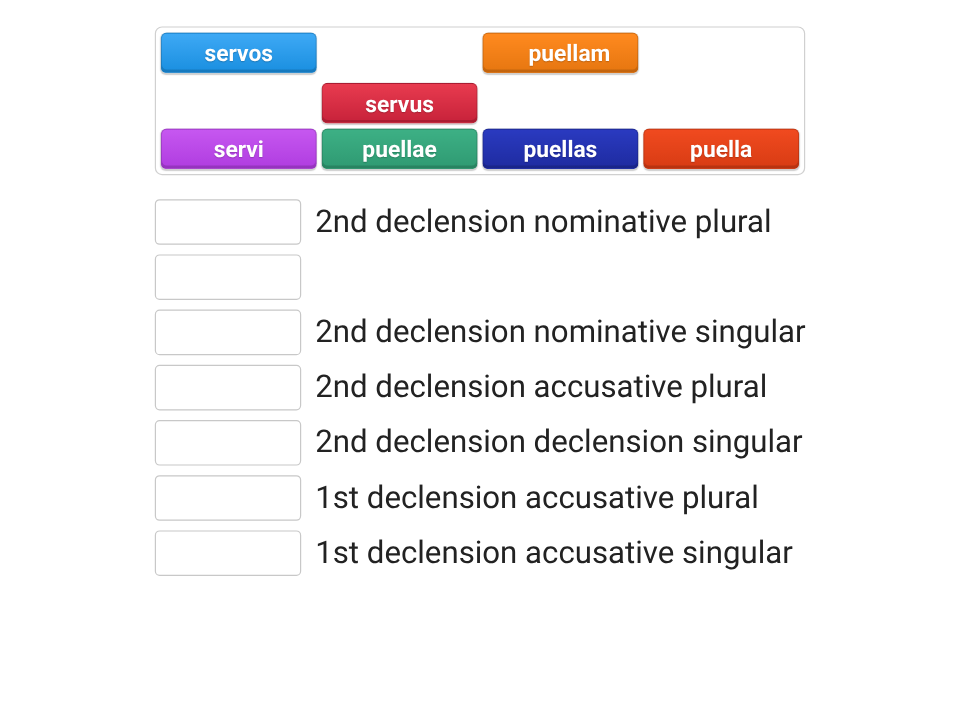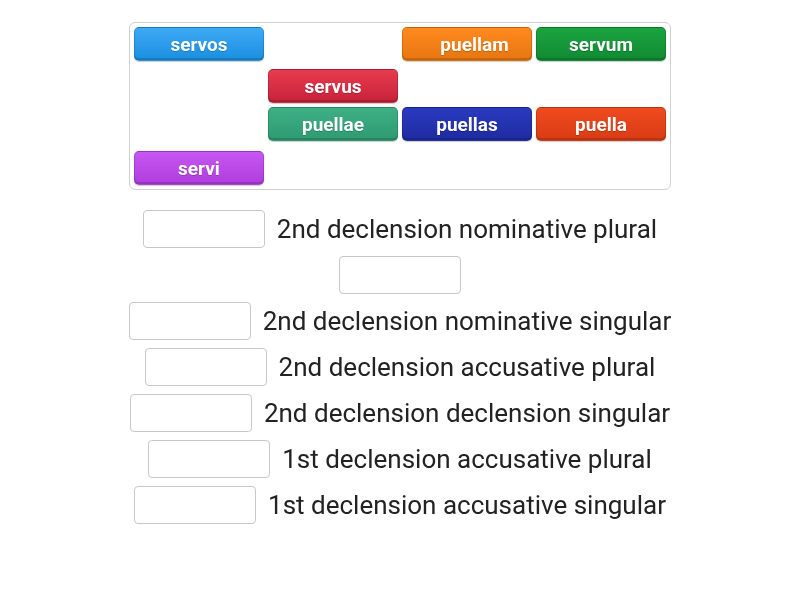--- a/index.html
+++ b/index.html
@@ -45,36 +45,35 @@
     justify-content: center;
     cursor: grab;
     box-shadow: inset 0 -2px 0 rgba(0,0,0,0.15), 0 1px 1px rgba(0,0,0,0.2);
     border: 1px solid rgba(0,0,0,0.15);
     text-shadow: 0 1px 1px rgba(0,0,0,0.2);
   }
   .blue   { background: linear-gradient(to bottom, #3ea9f5, #1a8fe0); }
   .red    { background: linear-gradient(to bottom, #e83b4f, #c7223a); margin-top: 42px; }
   .orange { background: linear-gradient(to bottom, #ff8a1f, #e67610); padding-left: 15px; }
   .green  { background: linear-gradient(to bottom, #1aa43f, #118a33); }
-  .magenta{ background: linear-gradient(to bottom, #c657f0, #b03de0); margin-top: 44px; }
+  .magenta{ background: linear-gradient(to bottom, #c657f0, #b03de0); }
   .indigo { background: linear-gradient(to bottom, #2a3ac0, #1e2ba0); }
   .teal   { background: linear-gradient(to bottom, #3db085, #2f9a72); }
   .redorange { background: linear-gradient(to bottom, #f04a1f, #d83c14); }
 
   .answers {
     margin-top: 20px;
     display: flex;
     flex-direction: column;
     gap: 8px;
   }
   .answer-row {
     display: flex;
     align-items: center;
     gap: 12px;
-    justify-content: center;
   }
   .drop-slot {
     width: 122px;
     height: 38px;
     border: 1px solid #c8c8c8;
     border-radius: 4px;
     background: #ffffff;
   }
   .answer-label {
     font-size: 26px;
@@ -90,23 +89,20 @@
   <div class="tile-box">
     <div class="tile-row">
       <div class="tile blue">
           <span>servos</span>
         </div>
       <div class="tile red">
           <span>servus</span>
         </div>
       <div class="tile orange">
           <span>puellam</span>
-        </div>
-      <div class="tile green">
-          <span>servum</span>
         </div>
     </div>
     <div class="tile-row">
       <div class="tile magenta">
           <span>servi</span>
         </div>
       <div class="tile teal">
           <span>puellae</span>
         </div>
       <div class="tile indigo">

